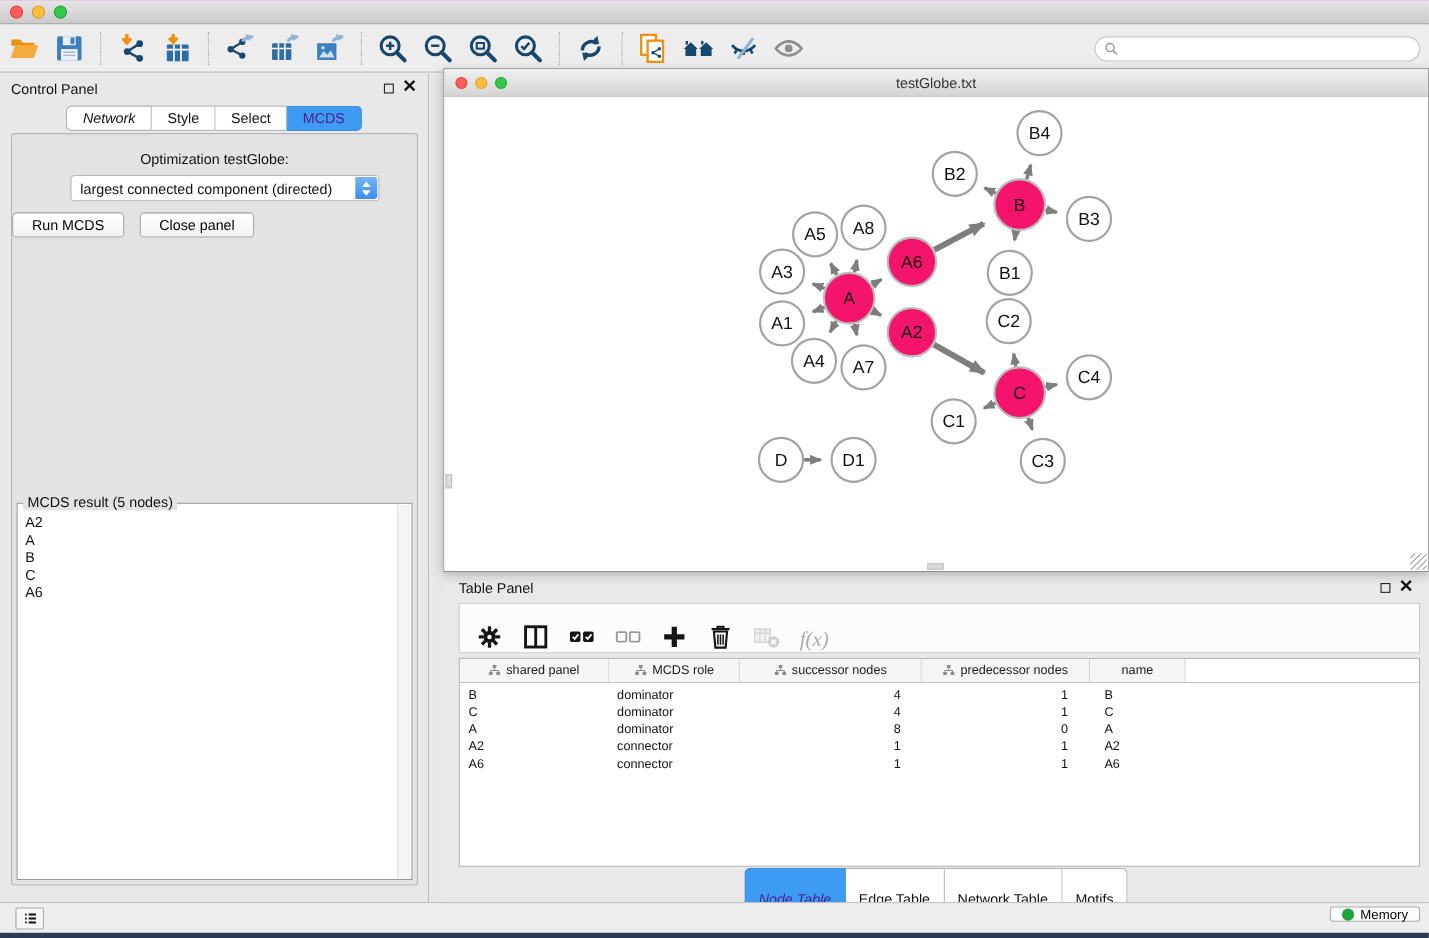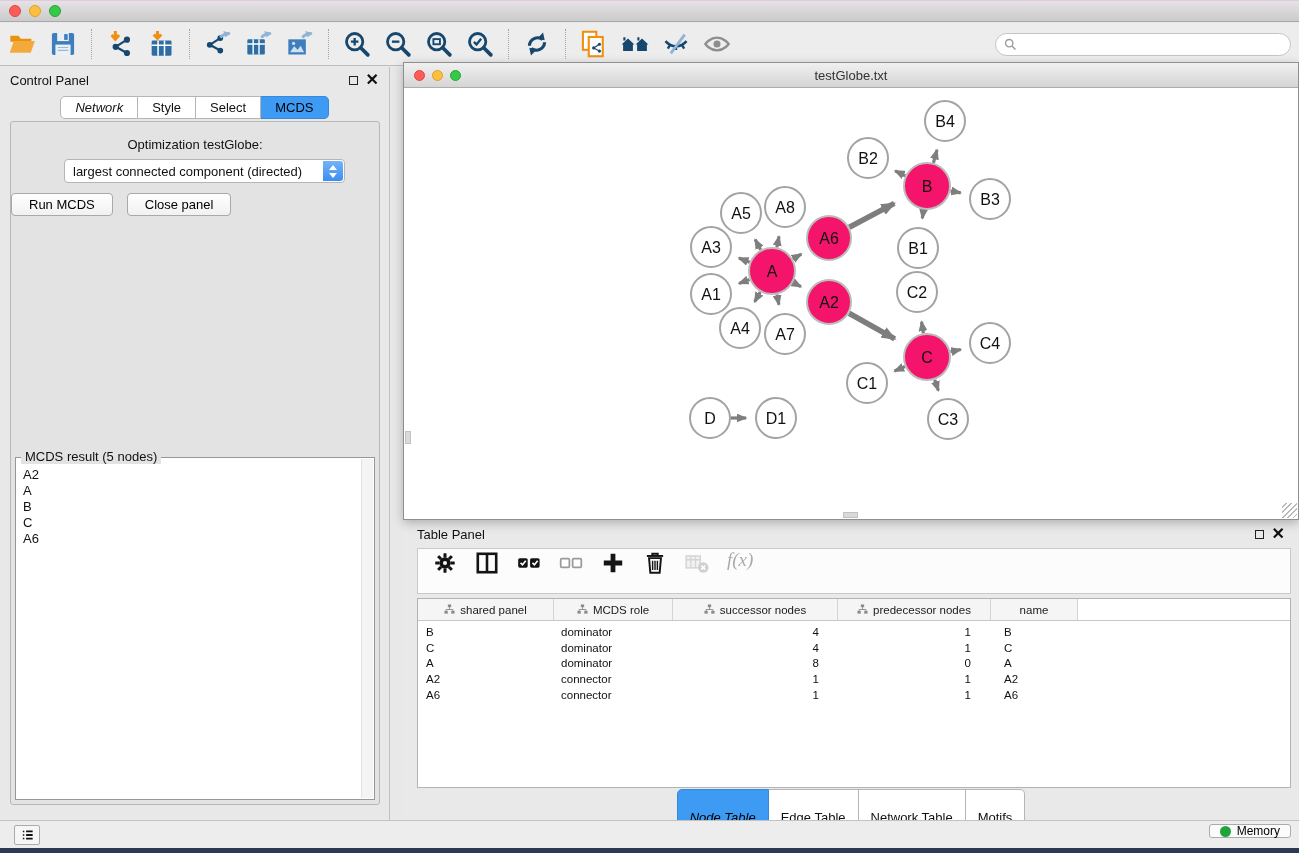--- a/index.html
+++ b/index.html
@@ -40,21 +40,21 @@
   .panel-title-row { height:26px; display:flex; align-items:center; padding:0 10px;
     font-size:13px; }
   .panel-controls { margin-left:auto; display:flex; gap:8px; align-items:center; }
   .float-box { width:9px; height:9px; border:1.5px solid #222; }
   .close-x { font-size:16px; font-weight:bold; color:#111; line-height:12px; }
   .cp-tabs { display:flex; justify-content:center; margin-top:3px; }
   .seg-tab { font-size:13px; padding:3px 14px; background:#FFF; border:1px solid #B5B5B5;
     border-left:none; cursor:default; }
   .seg-tab:first-child { border-left:1px solid #B5B5B5; border-radius:5px 0 0 5px;font-style:italic; }
   .seg-tab:last-child { border-radius:0 5px 5px 0; }
-  .seg-tab.active { background:#3E9BF4; border-color:#3787DB; color:#000000; }
+  .seg-tab.active { background:#3E9BF4; border-color:#3787DB; color:#4c1d95; }
   .cp-content { position:absolute; left:10px; right:9px; top:54px; bottom:15px;
     background:#E3E3E3; border:1px solid #B7B7B7; border-radius:3px; }
   .opt-label { text-align:center; margin-top:15px; font-size:13px; }
   .cp-select { position:absolute; left:32px; right:34px; top:37px; height:24px;
     background:#fff; border:1px solid #B5B5B5; border-radius:4px; display:flex;
     align-items:center; font-size:13px; padding-left:8px;margin-left:21px; }
   .stepper { position:absolute; right:1px; top:1px; bottom:1px; width:20px;
     background:linear-gradient(#74B3F8,#3D8EF0); border-radius:0 3px 3px 0;
     display:flex; flex-direction:column; align-items:center; justify-content:center; gap:3px; }
   .tri-up { width:0; height:0; border-left:4px solid transparent;
@@ -90,21 +90,21 @@
     background:#DADADA; border:1px solid #C2C2C2; }
   .resize-grip { position:absolute; right:1px; bottom:1px; width:15px; height:15px;
     background:repeating-linear-gradient(135deg, transparent 0 2.5px, #B9B9B9 2.5px 3.8px); }
 
   
   .table-panel { position:absolute; left:403px; top:522px; width:896px; height:298px;
     background:#E9E9E9; }
   .tp-title-row { height:24px; display:flex; align-items:center; padding:0 14px;
     font-size:13px; }
   .tp-toolbar { position:absolute; left:14px; right:8px; top:26px; height:46px;
-    background:#FCFCFC; border:1px solid #C9C9C9; display:flex; align-items:flex-start;
+    background:#FCFCFC; border:1px solid #C9C9C9; display:flex; align-items:flex-end;
     gap:14px; padding-left:13px; }
   .tp-btn { width:28px; height:28px; background:none; border:none; display:flex;
     align-items:center; justify-content:center; }
   .tp-btn svg { width:26px; height:26px; }
   .tp-btn.dim { opacity:.45; }
   .fx-label { font-size:19px; color:#ABABAB; font-family:"Liberation Serif",serif;
     font-style:italic; margin-left:2px; }
   .tp-table { position:absolute; left:14px; right:8px; top:76px; height:190px;
     background:#fff; border:1px solid #B3B3B3; overflow:hidden; }
   .tbl-head { display:grid; grid-template-columns:136px 119px 165px 153px 87px 1fr;

